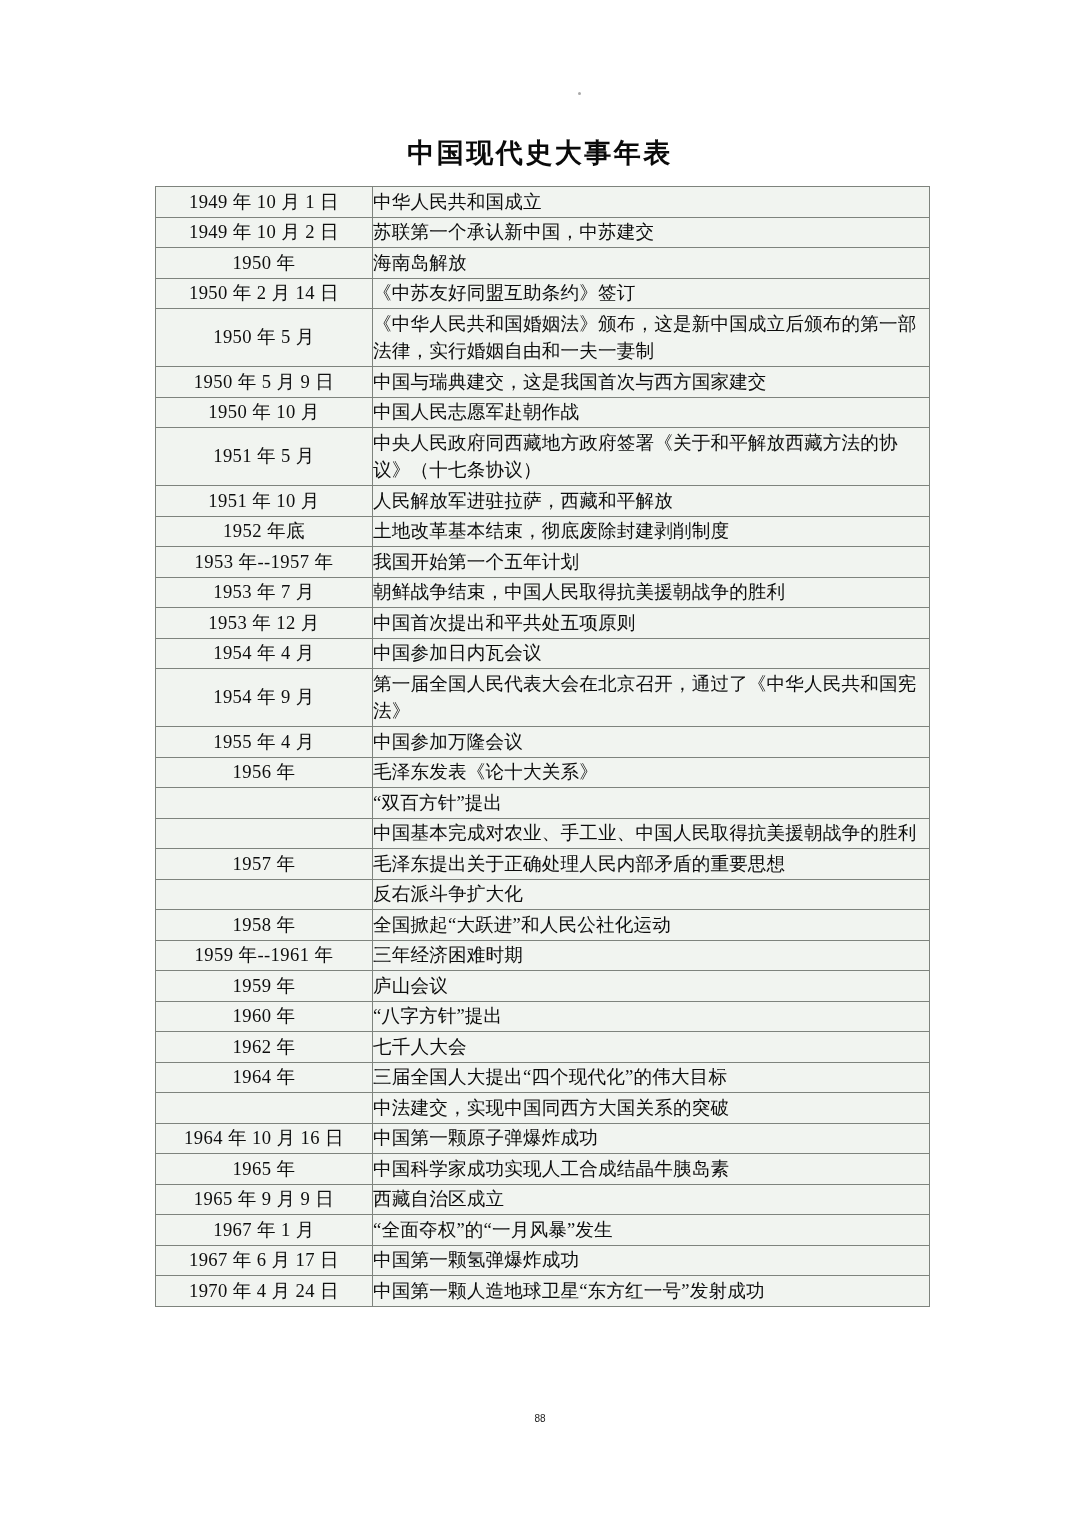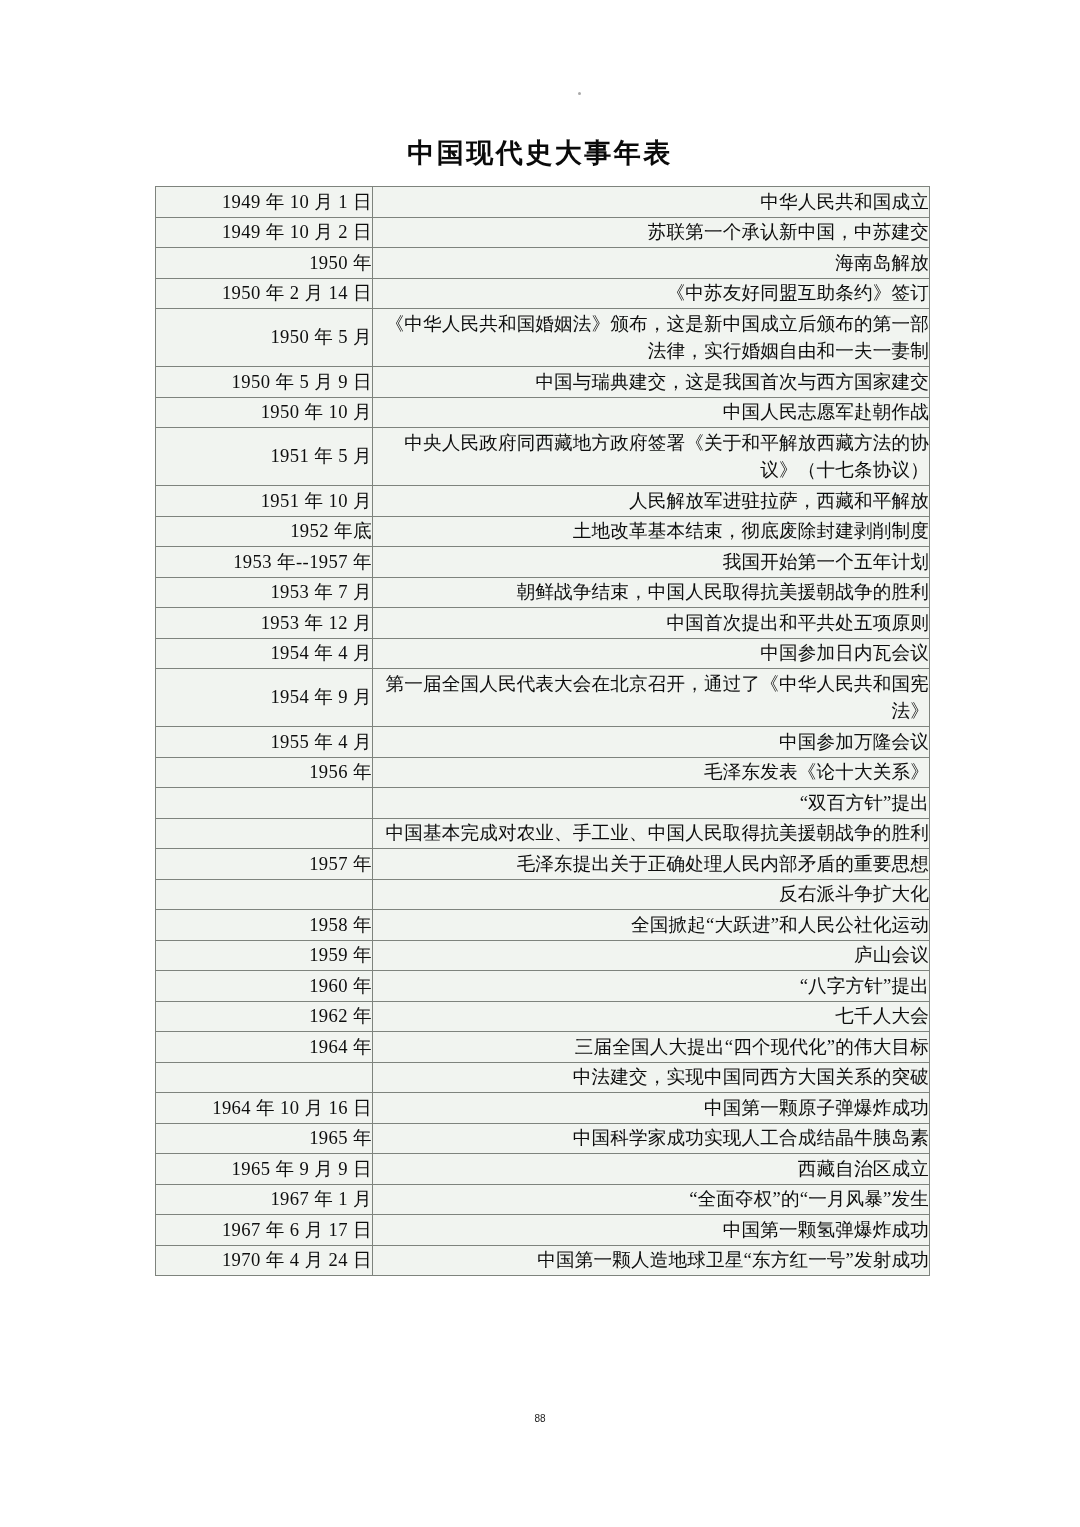--- a/index.html
+++ b/index.html
@@ -63,28 +63,28 @@
   table.events td {
     border: 1.6px solid #7e837d;
     background: #f1f4f0;
     font-size: 18.6px;
     line-height: 27.5px;
     padding: 0.5px 0 1.5px 0;
     vertical-align: middle;
     height: 27px;
   }
   td.date {
-    text-align: right;
+    text-align: center;
     padding-left: 4px;
     padding-right: 4px;
     letter-spacing: 0.4px;
     white-space: nowrap;
   }
   td.event {
-    text-align: right;
+    text-align: left;
     padding-left: 9px;
     padding-right: 7px;
     letter-spacing: 0.15px;
   }
   .page-number {
     position: absolute;
     left: 0;
     top: 1413px;
     width: 1080px;
     text-align: center;
@@ -191,20 +191,24 @@
           </tr>
           <tr>
             <td class="date"></td>
             <td class="event">反右派斗争扩大化</td>
           </tr>
           <tr>
             <td class="date">1958 年</td>
             <td class="event">全国掀起“大跃进”和人民公社化运动</td>
           </tr>
           <tr>
+            <td class="date">1959 年--1961 年</td>
+            <td class="event">三年经济困难时期</td>
+          </tr>
+          <tr>
             <td class="date">1959 年</td>
             <td class="event">庐山会议</td>
           </tr>
           <tr>
             <td class="date">1960 年</td>
             <td class="event">“八字方针”提出</td>
           </tr>
           <tr>
             <td class="date">1962 年</td>
             <td class="event">七千人大会</td>

